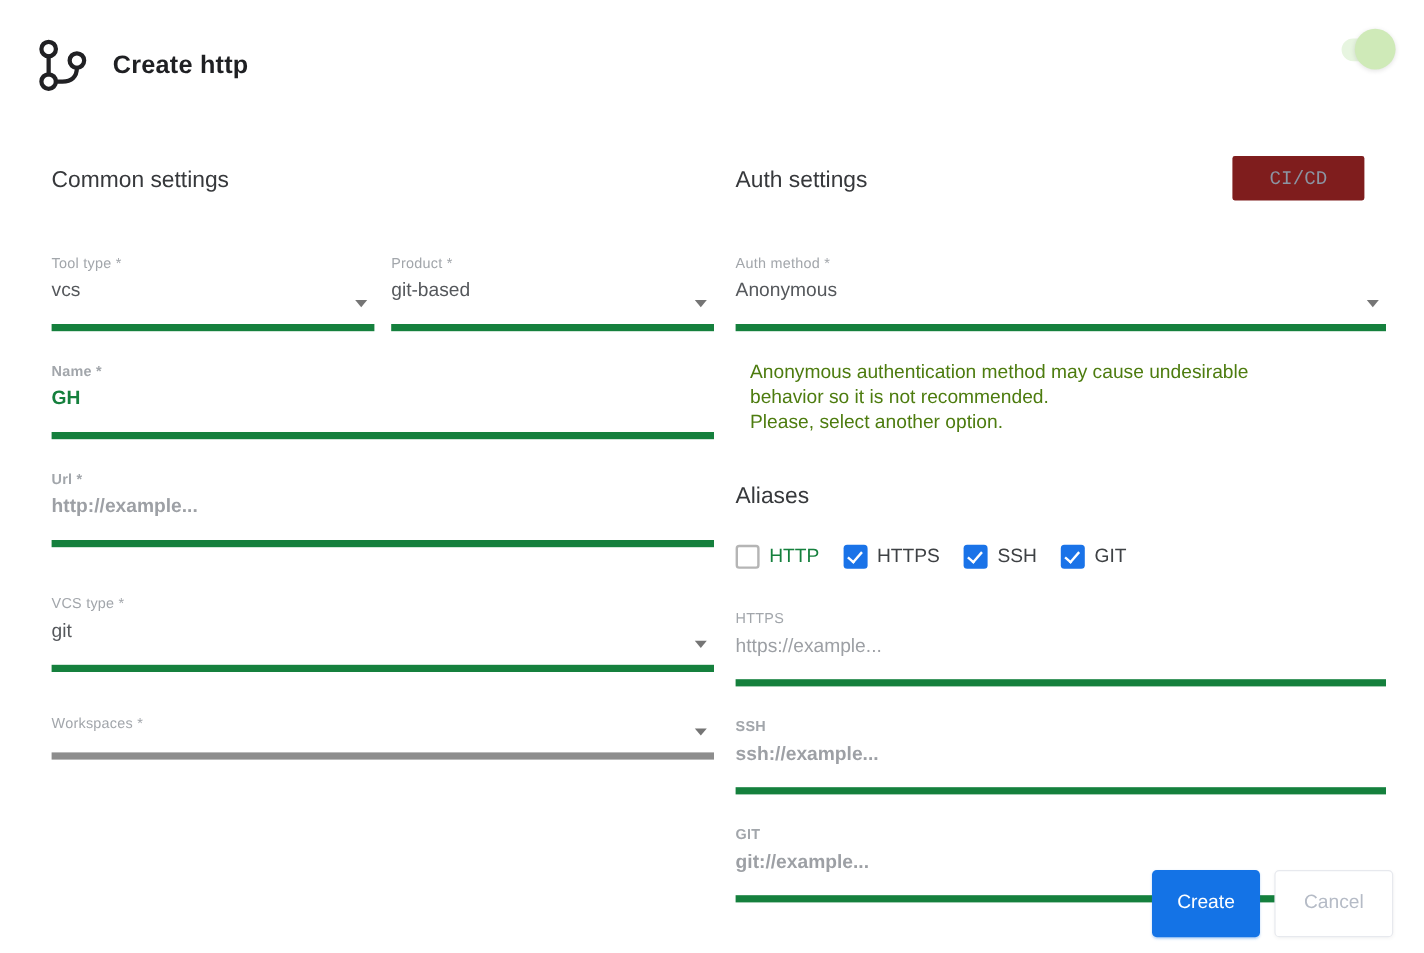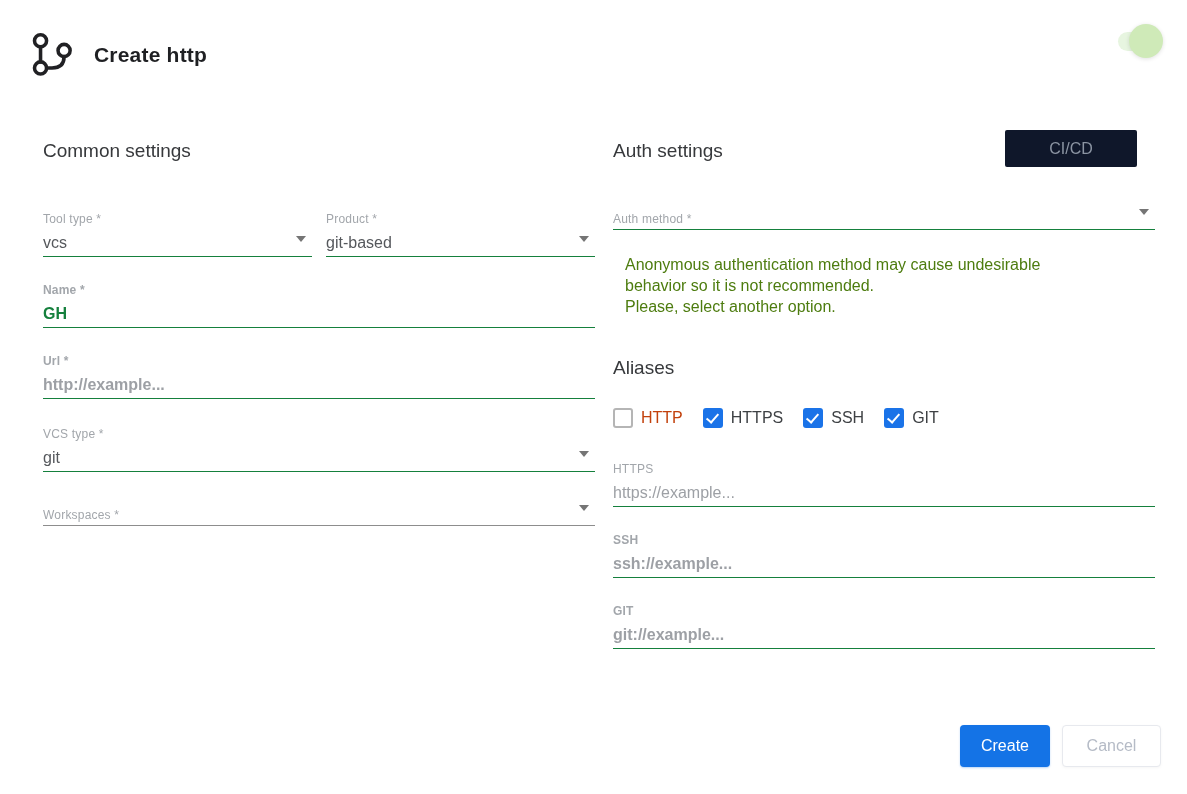--- a/index.html
+++ b/index.html
@@ -23,64 +23,64 @@
   .toggle:not(.checked) .knob { right:auto; left:0; background:#f1f1f1; }
 
   
   .columns { position:absolute; top:138px; left:43px; right:32px; display:flex; gap:18px; }
   .col-left  { width:552px; flex:none; }
   .col-right { flex:1; position:relative; }
 
   .section-heading { font-size:19px; line-height:26px; font-weight:400; color:#37393c; margin:0; }
 
   
-  .field { position:relative; border-bottom:1px solid #15803d; padding-bottom:3px; }
+  .field { position:relative; border-bottom:6px solid #15803d; padding-bottom:17px; }
   .field.dark-line { border-bottom-color:#8d8d8d; }
   .field .flabel { font-size:12px; line-height:14px; color:#a2a6ab; letter-spacing:.2px; }
   .fvalue { font-size:16px; line-height:20px; color:#55585c; margin-top:7px; min-height:20px; }
   .field input {
     display:block; width:100%; border:none; outline:none; padding:0; margin-top:7px;
     font:inherit; font-size:16px; line-height:20px; height:20px; color:#15803d; background:transparent;
   }
   .field input::placeholder { color:#9da0a5; opacity:1; }
   .chevron { position:absolute; right:6px; bottom:14px; width:0; height:0;
              border-left:5px solid transparent; border-right:5px solid transparent;
              border-top:6px solid #757575; }
   .row-2col { display:flex; gap:14px; }
   .row-2col .field { flex:1; }
 
   .mt-first { margin-top:48px; }
   .mt-25 { margin-top:26px;font-weight:bold; }
-  .mt-28 { margin-top:28px; }
+  .mt-28 { margin-top:40px; }
   .mt-36 { margin-top:36px; }
 
   
-  .cicd-button { position:absolute; top:-8px; right:18px; width:132px; height:37px;
-                 background:#0f172a; color:#8b94a2; font-size:16px; border:none; border-radius:2px;
-                 display:flex; align-items:center; justify-content:center; cursor:pointer; }
+  .cicd-button { position:absolute; top:-8px; right:18px; width:110px; height:37px;
+                 background:#7f1d1d; color:#8b94a2; font-size:16px; border:none; border-radius:2px;
+                 display:flex; align-items:center; justify-content:center; cursor:pointer;font-family:Liberation Mono, monospace; }
 
   .warning { margin:24px 0 0; padding-left:12px; max-width:472px;
              font-size:16px; line-height:21px; color:#4d7c0f; }
   .warning p { margin:0; }
 
   .aliases-heading { margin-top:38px; }
 
   .checkbox-row { display:flex; align-items:center; gap:20px; margin-top:27px; }
   .cb-group { display:flex; align-items:center; gap:8px; cursor:pointer; }
   .cb { width:20px; height:20px; border-radius:3px; position:relative; background:#1a73e8; flex:none; }
   .cb:not(.checked) { background:#fff; border:2px solid #b5b5b5; }
   .cb.checked::after { content:''; position:absolute; left:6px; top:2.5px; width:5px; height:10px;
                        border:solid #fff; border-width:0 2.4px 2.4px 0; transform:rotate(41deg); }
   .cb-label { font-size:16px; color:#3e4144; }
-  .cb-group.off .cb-label { color:#c2410c; }
+  .cb-group.off .cb-label { color:#15803d; }
 
   .mt-cbfield { margin-top:34px; }
 
   
-  .btn { position:absolute; top:725px; height:42px; border-radius:4px; font-size:16px;
+  .btn { position:absolute; top:725px; height:56px; border-radius:4px; font-size:16px;
          font-family:inherit; display:flex; align-items:center; justify-content:center; cursor:pointer; }
   .btn-create { right:137px; width:90px; background:#1473e6; color:#ffffff; border:none;
                 box-shadow:0 1px 2px rgba(20,115,230,.3); }
   .btn-cancel { right:26px; width:99px; background:#ffffff; color:#b5bbc6;
                 border:1px solid #e7e9ee; box-shadow:0 1px 3px rgba(0,0,0,.04);margin-left:22px; }
 </style>
 </head>
 <body>
 
 <div class="header">
@@ -138,20 +138,21 @@
       <div class="chevron"></div>
     </div>
   </div>
 
   <div class="col-right">
     <h2 class="section-heading">Auth settings</h2>
     <button class="cicd-button">CI/CD</button>
 
     <div class="field mt-first">
       <div class="flabel">Auth method *</div>
+      <div class="fvalue">Anonymous</div>
       <div class="chevron"></div>
     </div>
 
     <div class="warning">
       <p>Anonymous authentication method may cause undesirable behavior so it is not recommended.</p>
       <p>Please, select another option.</p>
     </div>
 
     <h2 class="section-heading aliases-heading">Aliases</h2>
 

